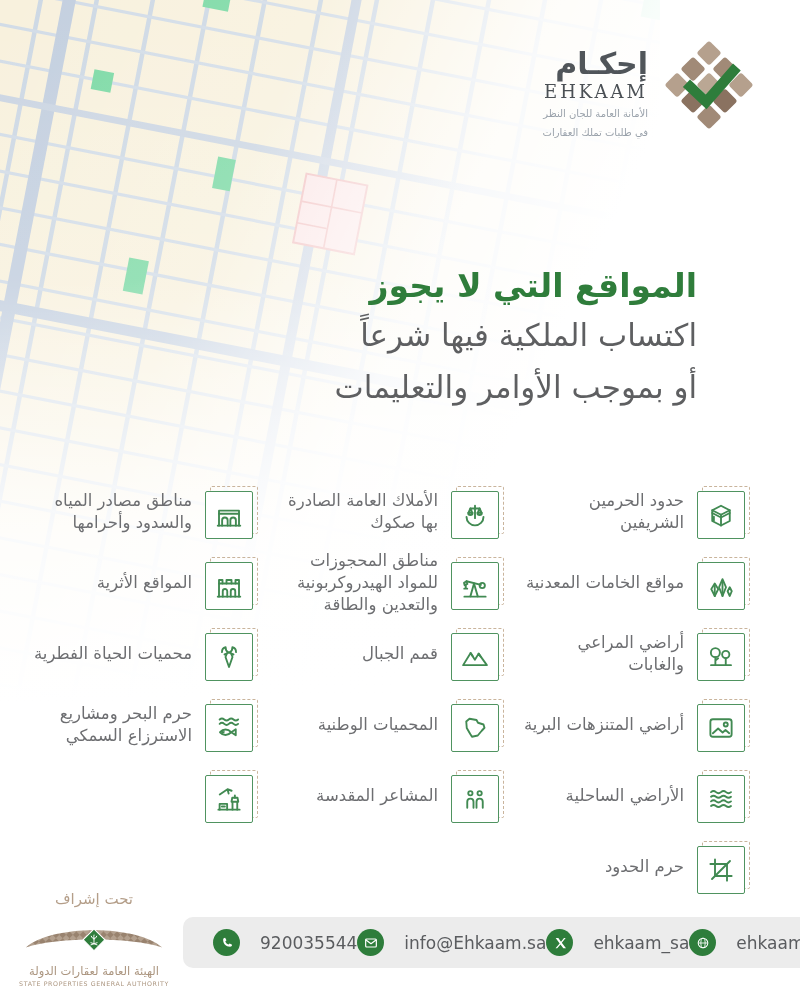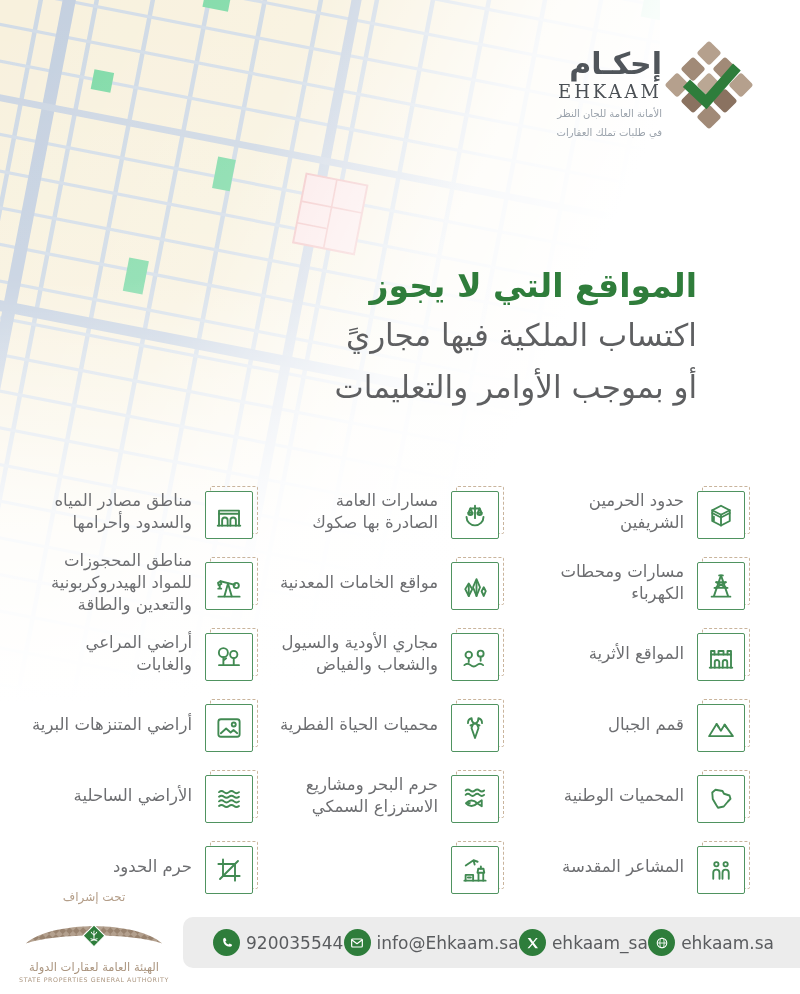--- a/index.html
+++ b/index.html
@@ -4,21 +4,21 @@
 <style>
   html,body{margin:0;padding:0;}
   body{
     width:800px;height:994px;position:relative;overflow:hidden;
     background:#ffffff;
     font-family:"DejaVu Sans","Liberation Sans",sans-serif;
   }
   
   .map-bg{position:absolute;top:0;left:0;z-index:0;}
   
-  .brand{position:absolute;top:38px;right:44px;display:flex;direction:rtl;align-items:flex-start;z-index:3;}
+  .brand{position:absolute;top:38px;right:44px;display:flex;direction:rtl;align-items:flex-start;gap:14px;z-index:3;}
   .brand-mark{width:94px;height:94px;flex:0 0 auto;}
   .brand-text{text-align:right;direction:rtl;margin-top:10px;}
   .brand-ar{font-size:30px;font-weight:bold;color:#50555a;line-height:1.05;}
   .brand-en{font-family:"DejaVu Serif","Liberation Serif",serif;font-size:18px;letter-spacing:3px;color:#4b5055;margin-top:1px;}
   .brand-tag{font-size:10px;color:#9aa2ab;line-height:1.55;margin-top:4px;}
   
   .title{position:absolute;top:256px;right:103px;text-align:right;direction:rtl;z-index:3;}
   .title-l1{font-size:33px;font-weight:bold;color:#2f7d3b;line-height:1.35;margin-top:8px;}
   .title-l2,.title-l3{font-size:31px;color:#5e5f61;line-height:1.68;}
   
@@ -30,27 +30,27 @@
   .tile::before{content:"";position:absolute;top:0;right:0;width:46px;height:46px;
         border:1.4px dashed #c9b49c;border-radius:2px;}
   .tile-in{position:absolute;bottom:0;left:0;width:46px;height:46px;background:#fff;
         border:1.4px solid #4f9360;border-radius:2px;display:flex;align-items:center;justify-content:center;}
   .ico{width:30px;height:30px;stroke:#418a52;fill:none;stroke-width:1.5;stroke-linecap:round;stroke-linejoin:round;}
   .lbl{font-size:16.5px;color:#6d6e71;line-height:1.32;text-align:right;direction:rtl;max-width:160px;}
   
   .contact-bar{position:absolute;left:183px;right:0;top:917px;height:51px;background:#ececec;
         border-radius:10px 0 0 10px;display:flex;align-items:center;justify-content:space-between;
         padding:0 26px 0 30px;box-sizing:border-box;z-index:3;}
-  .contact{display:flex;align-items:center;gap:6px;cursor:pointer;}
+  .contact{display:flex;align-items:center;gap:20px;cursor:pointer;}
   .cic{width:27px;height:27px;border-radius:50%;background:#2e7d3b;display:flex;align-items:center;justify-content:center;flex:0 0 auto;}
   .cic svg{width:16px;height:16px;}
   .ctxt{font-size:17px;color:#5a5c5f;}
   
   .supervision{position:absolute;left:14px;top:890px;width:160px;text-align:center;z-index:3;}
-  .sup-label{font-size:12px;color:#b49e89;margin-bottom:3px;direction:rtl;}
+  .sup-label{font-size:15px;color:#b49e89;margin-bottom:3px;direction:rtl;}
   .sup-logo{width:148px;height:50px;}
   .sup-ar{font-size:11.5px;font-weight:normal;color:#ab957f;direction:rtl;line-height:1.2;}
   .sup-en{font-size:6.3px;color:#ab957f;letter-spacing:.6px;margin-top:1px;}
   .hidden-defs{position:absolute;width:0;height:0;overflow:hidden;}
 </style>
 </head>
 <body>
 
 <svg class="map-bg" width="660" height="740" viewBox="0 0 660 740">
   <defs>
@@ -107,21 +107,21 @@
   <div class="brand-text">
     <div class="brand-ar">إحكـام</div>
     <div class="brand-en">EHKAAM</div>
     <div class="brand-tag">الأمانة العامة للجان النظر</div>
     <div class="brand-tag">في طلبات تملك العقارات</div>
   </div>
 </header>
 
 <section class="title">
   <div class="title-l1">المواقع التي لا يجوز</div>
-  <div class="title-l2">اكتساب الملكية فيها مجاريً</div>
+  <div class="title-l2">اكتساب الملكية فيها شرعاً</div>
   <div class="title-l3">أو بموجب الأوامر والتعليمات</div>
 </section>
 
 <svg class="hidden-defs" aria-hidden="true">
   <defs>
     <g id="i-kaaba">
       <path d="M5 8.2 12 4.6l7 3.6v8.6L12 20.4 5 16.8z"></path>
       <path d="M5 8.2 12 11.8l7-3.6M12 11.8v8.6"></path>
       <path d="M5 10.4 12 14l7-3.6"></path>
       <path d="M6.3 16.4v-3"></path>
@@ -242,47 +242,37 @@
     <div class="lbl">حدود الحرمين الشريفين</div>
   </div>
   <div class="cell">
     <div class="tile">
         <div class="tile-in">
           <svg class="ico" viewBox="0 0 24 24">
             <use href="#i-justice"></use>
           </svg>
         </div>
       </div>
-    <div class="lbl">مسارات العامة الصادرة بها صكوك</div>
+    <div class="lbl">الأملاك العامة الصادرة بها صكوك</div>
   </div>
   <div class="cell">
     <div class="tile">
         <div class="tile-in">
           <svg class="ico" viewBox="0 0 24 24">
             <use href="#i-dam"></use>
           </svg>
         </div>
       </div>
     <div class="lbl">مناطق مصادر المياه والسدود وأحرامها</div>
   </div>
 
   <div class="cell">
     <div class="tile">
         <div class="tile-in">
           <svg class="ico" viewBox="0 0 24 24">
-            <use href="#i-pylon"></use>
-          </svg>
-        </div>
-      </div>
-    <div class="lbl">مسارات ومحطات الكهرباء</div>
-  </div>
-  <div class="cell">
-    <div class="tile">
-        <div class="tile-in">
-          <svg class="ico" viewBox="0 0 24 24">
             <use href="#i-minerals"></use>
           </svg>
         </div>
       </div>
     <div class="lbl">مواقع الخامات المعدنية</div>
   </div>
   <div class="cell">
     <div class="tile">
         <div class="tile-in">
           <svg class="ico" viewBox="0 0 24 24">
@@ -295,30 +285,20 @@
 
   <div class="cell">
     <div class="tile">
         <div class="tile-in">
           <svg class="ico" viewBox="0 0 24 24">
             <use href="#i-heritage"></use>
           </svg>
         </div>
       </div>
     <div class="lbl">المواقع الأثرية</div>
-  </div>
-  <div class="cell">
-    <div class="tile">
-        <div class="tile-in">
-          <svg class="ico" viewBox="0 0 24 24">
-            <use href="#i-valley"></use>
-          </svg>
-        </div>
-      </div>
-    <div class="lbl">مجاري الأودية والسيول والشعاب والفياض</div>
   </div>
   <div class="cell">
     <div class="tile">
         <div class="tile-in">
           <svg class="ico" viewBox="0 0 24 24">
             <use href="#i-forest"></use>
           </svg>
         </div>
       </div>
     <div class="lbl">أراضي المراعي والغابات</div>

